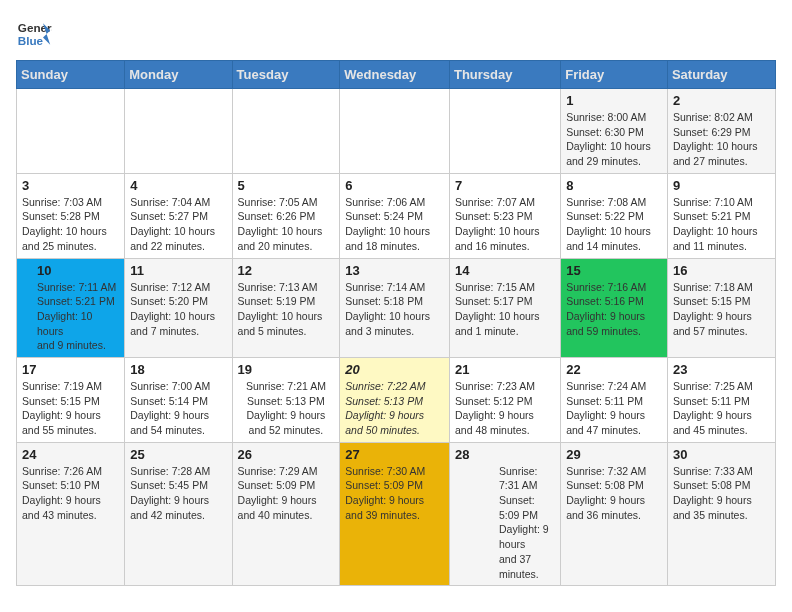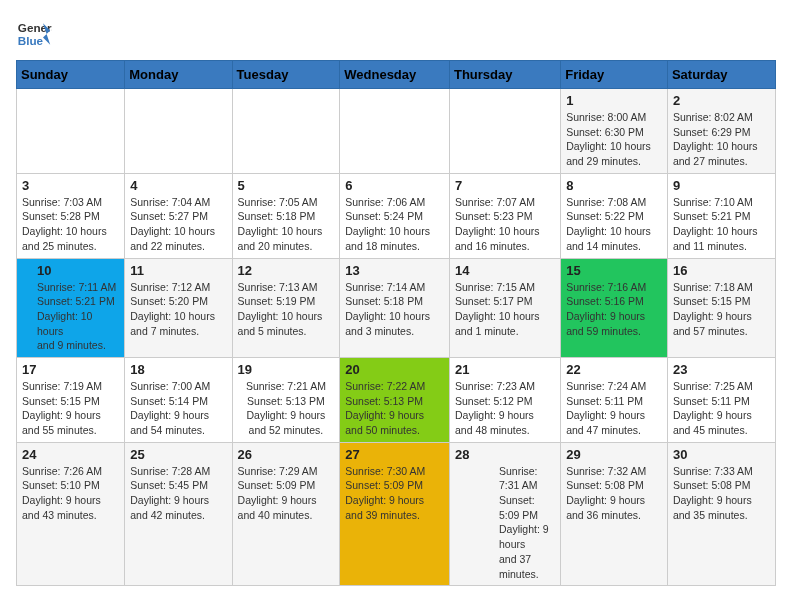--- a/index.html
+++ b/index.html
@@ -37,21 +37,21 @@
       font-size: 16px;
       color: #555;
     }
     .calendar {
       width: 100%;
       border-collapse: collapse;
       font-size: 11px;
     }
     .calendar thead th {
       background-color: #3a7abf;
-      color: #000000;
+      color: #e5e5e5;
       padding: 6px 4px;
       text-align: left;
       font-size: 13px;
       font-weight: bold;
       border: 1px solid #2d6aa8;
     }
     .calendar tbody td {
       vertical-align: top;
       border: 1px solid #ccc;
       padding: 4px 5px;
@@ -147,21 +147,21 @@
         <td style="background: rgb(255, 255, 255);">
           <span class="day-number">4</span>
           <div class="day-info" style="white-space: pre-line;">Sunrise: 7:04 AM
 Sunset: 5:27 PM
 Daylight: 10 hours
 and 22 minutes.</div>
         </td>
         <td style="background: rgb(255, 255, 255);">
           <span class="day-number">5</span>
           <div class="day-info" style="white-space: pre-line;">Sunrise: 7:05 AM
-Sunset: 5:18 PM
+Sunset: 6:26 PM
 Daylight: 10 hours
 and 20 minutes.</div>
         </td>
         <td style="background: rgb(255, 255, 255);">
           <span class="day-number">6</span>
           <div class="day-info" style="white-space: pre-line;">Sunrise: 7:06 AM
 Sunset: 5:24 PM
 Daylight: 10 hours
 and 18 minutes.</div>
         </td>
@@ -253,21 +253,21 @@
 Daylight: 9 hours
 and 54 minutes.</div>
         </td>
         <td style="background: rgb(255, 255, 255);">
           <span class="day-number">19</span>
           <div class="day-info" style="white-space: pre-line; text-align: center;">Sunrise: 7:21 AM
 Sunset: 5:13 PM
 Daylight: 9 hours
 and 52 minutes.</div>
         </td>
-        <td style="background: #84cc16;">
+        <td style="background: #fef9c3; font-style: italic;">
           <span class="day-number">20</span>
           <div class="day-info" style="white-space: pre-line;">Sunrise: 7:22 AM
 Sunset: 5:13 PM
 Daylight: 9 hours
 and 50 minutes.</div>
         </td>
         <td style="background: rgb(255, 255, 255);">
           <span class="day-number">21</span>
           <div class="day-info" style="white-space: pre-line;">Sunrise: 7:23 AM
 Sunset: 5:12 PM

